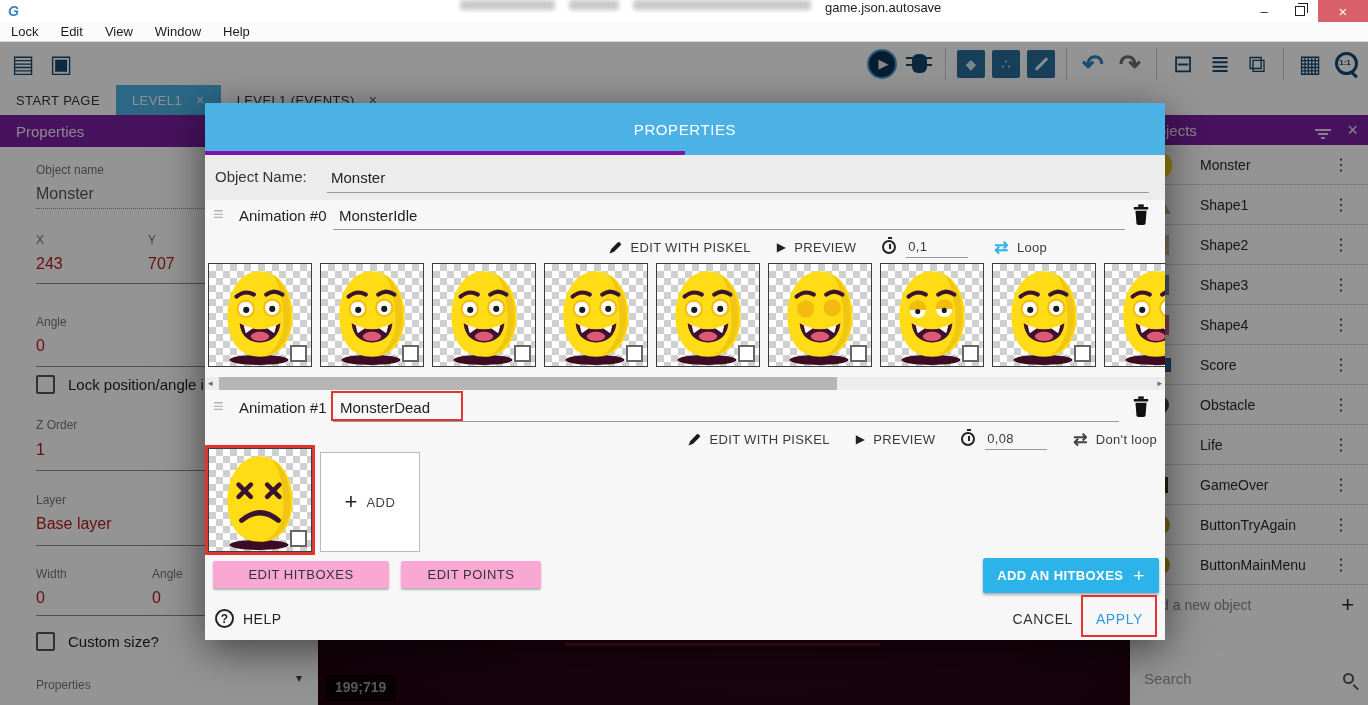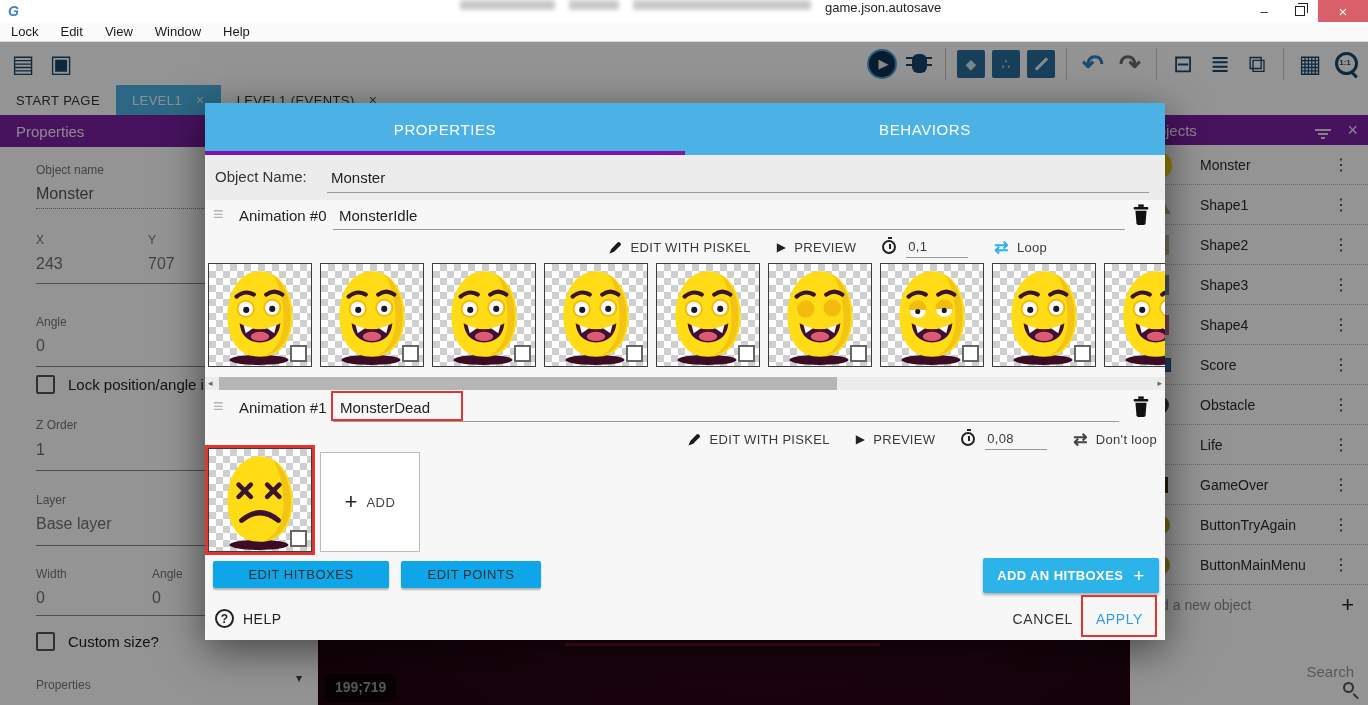--- a/index.html
+++ b/index.html
@@ -46,21 +46,21 @@
   #tabbar { position:absolute; left:0; top:85px; width:1221px; height:30px; background:#ffffff; display:flex; align-items:stretch; }
   .edit-tab { display:flex; align-items:center; gap:14px; padding:0 16px; font-size:13px; letter-spacing:0.4px; color:#333; }
   .edit-tab .tab-close { font-size:14px; color:#555; }
   .edit-tab.active { background:#4db4e6; color:#eef7fc; }
   .edit-tab.active .tab-close { color:#dceef7; }
 
   
   #left-panel { position:absolute; left:0; top:115px; width:318px; height:590px; background:#ffffff; }
   #left-panel-header { position:absolute; left:0; top:0; width:100%; height:32px; background:#7b1fa2; color:#f3eaf7; font-size:15px; display:flex; align-items:center; padding-left:16px; }
   .fld-label { position:absolute; font-size:12px; color:#777; }
-  .fld-value { position:absolute; font-size:16px; color:#737373; }
+  .fld-value { position:absolute; font-size:16px; color:#b91c1c; }
   .fld-line { position:absolute; height:1px; background:#8a8a8a; }
   .fld-line.dotted { background:none; border-bottom:1px dotted #8a8a8a; }
   .chk { position:absolute; width:19px; height:19px; border:2px solid #555; border-radius:2px; background:transparent; }
   .chk-label { position:absolute; font-size:15px; color:#222; }
   #anim-caret { position:absolute; font-size:12px; color:#444; }
 
   
   #canvas { position:absolute; left:318px; top:115px; width:812px; height:590px; background:radial-gradient(ellipse at 55% 20%, #471530 0%, #31091c 55%, #22040f 100%); }
   #canvas-topline { position:absolute; left:247px; top:528px; width:315px; height:3px; background:#7c1733; }
   #coords-badge { position:absolute; left:7px; top:560px; background:rgba(10,5,8,0.75); color:#9b9b9b; font-size:14px; padding:4px 10px 6px;font-weight:bold; }
@@ -84,21 +84,21 @@
   .icon-square-blue { width:18px; height:20px; background:#7293a0; }
   .icon-square-pink { width:18px; height:20px; background:#c96f85; }
   .icon-score { width:22px; height:14px; background:#3c70a8; border:1px solid #28527e; }
   .icon-dark-blob { width:18px; height:18px; border-radius:50%; background:#4a4348; }
   .icon-heart { color:#c3992a; font-size:19px; line-height:1; }
   .icon-pixel { width:16px; height:16px; background:#6b5a2a; box-shadow:inset -4px -4px 0 #403318; }
   .icon-yellow-circle { width:20px; height:20px; border-radius:50%; background:#c8a625; }
   #add-object-row { position:absolute; left:0; top:470px; width:100%; height:40px; display:flex; align-items:center; padding:0 14px; }
   #add-object-label { flex:1; font-size:14px; color:#8a8a8a; }
   #add-object-plus { font-size:22px; color:#222; }
-  #search-row { position:absolute; left:14px; right:14px; top:548px; height:30px; display:flex; align-items:flex-end;flex-direction:column; }
+  #search-row { position:absolute; left:14px; right:14px; top:548px; height:30px; display:flex; align-items:center; }
   #search-placeholder { flex:1; font-size:15px; color:#999; }
   #search-mag { width:11px; height:11px; border:2px solid #555; border-radius:50%; position:relative; }
   #search-mag::after { content:""; position:absolute; left:9px; top:9px; width:7px; height:2px; background:#555; transform:rotate(45deg); transform-origin:0 0; }
 
   
   #dim { position:absolute; left:0; top:42px; width:1368px; height:663px; background:rgba(0,0,0,0.42); z-index:40; }
 
   
   #dialog { position:absolute; left:205px; top:103px; width:960px; height:537px; background:#f7f7f7; z-index:100; box-shadow:0 10px 40px rgba(0,0,0,0.55); }
   #dlg-header { position:absolute; left:0; top:0; width:960px; height:52px; background:#4cb2e5; display:flex; }
@@ -136,21 +136,21 @@
   #add-frame-cell { position:relative; width:100px; height:100px; margin-top:4px; background:#fff; border:1px solid #bbb; display:flex; align-items:center; justify-content:center; gap:9px; }
   #add-frame-plus { font-size:22px; color:#222; line-height:1; }
   #add-frame-label { font-size:13px; color:#444; letter-spacing:0.5px; }
   #scrollbar { position:absolute; left:0; top:274px; width:960px; height:13px; background:#ececec; }
   #scroll-thumb { position:absolute; left:14px; top:0; width:618px; height:13px; background:#b5b5b5; }
   .scroll-arrow { position:absolute; top:1px; font-size:9px; color:#666; }
   #arrow-left { left:3px; }
   #arrow-right { right:3px; }
   #anim0-head { top:97px; }
   #anim1-head { top:289px; }
-  .gray-btn { position:absolute; height:27px; background:#0ea5e9; border-radius:2px; box-shadow:0 2px 2px rgba(0,0,0,0.28); font-size:13px; color:#333; letter-spacing:0.5px; display:flex; align-items:center; justify-content:center; }
+  .gray-btn { position:absolute; height:27px; background:#f9a8d4; border-radius:2px; box-shadow:0 2px 2px rgba(0,0,0,0.28); font-size:13px; color:#333; letter-spacing:0.5px; display:flex; align-items:center; justify-content:center; }
   #btn-hitboxes { left:8px; top:458px; width:176px; }
   #btn-points { left:196px; top:458px; width:140px; }
   #btn-add-animation { position:absolute; left:778px; top:455px; width:176px; height:35px; background:#2cb3ea; border-radius:2px; box-shadow:0 2px 3px rgba(0,0,0,0.3); color:#fff; font-size:13px; font-weight:bold; letter-spacing:0.4px; display:flex; align-items:center; justify-content:center; gap:10px; }
   #btn-add-animation .plus { font-size:19px; font-weight:normal; }
   #dlg-footer { position:absolute; left:0; top:494px; width:960px; height:43px; display:flex; align-items:center; }
   #help-btn { display:flex; align-items:center; gap:9px; margin-left:10px; }
   #help-circle { width:19px; height:19px; border:2px solid #222; border-radius:50%; display:flex; align-items:center; justify-content:center; font-size:12px; font-weight:bold; color:#222; }
   #help-label { font-size:14px; color:#222; letter-spacing:0.5px; }
   #cancel-btn { position:absolute; right:92px; font-size:14px; color:#333; letter-spacing:0.6px; }
   #apply-btn { position:absolute; right:22px; font-size:14px; color:#2f9be0; letter-spacing:0.6px; }
@@ -447,23 +447,20 @@
     </div>
   </div>
 
   <div id="dim"></div>
 
   <div id="dialog">
     <div id="dlg-header">
       <div class="dlg-tab">
           <span>PROPERTIES</span>
         </div>
-      <div class="dlg-tab">
-          <span>BEHAVIORS</span>
-        </div>
       <div id="dlg-tab-indicator"></div>
     </div>
 
     <div id="dlg-objname-row">
       <span id="dlg-objname-label">Object Name:</span>
       <div id="dlg-objname-field">Monster</div>
     </div>
 
     <div class="anim-head" id="anim0-head">
       <span class="drag-handle">≡</span>

